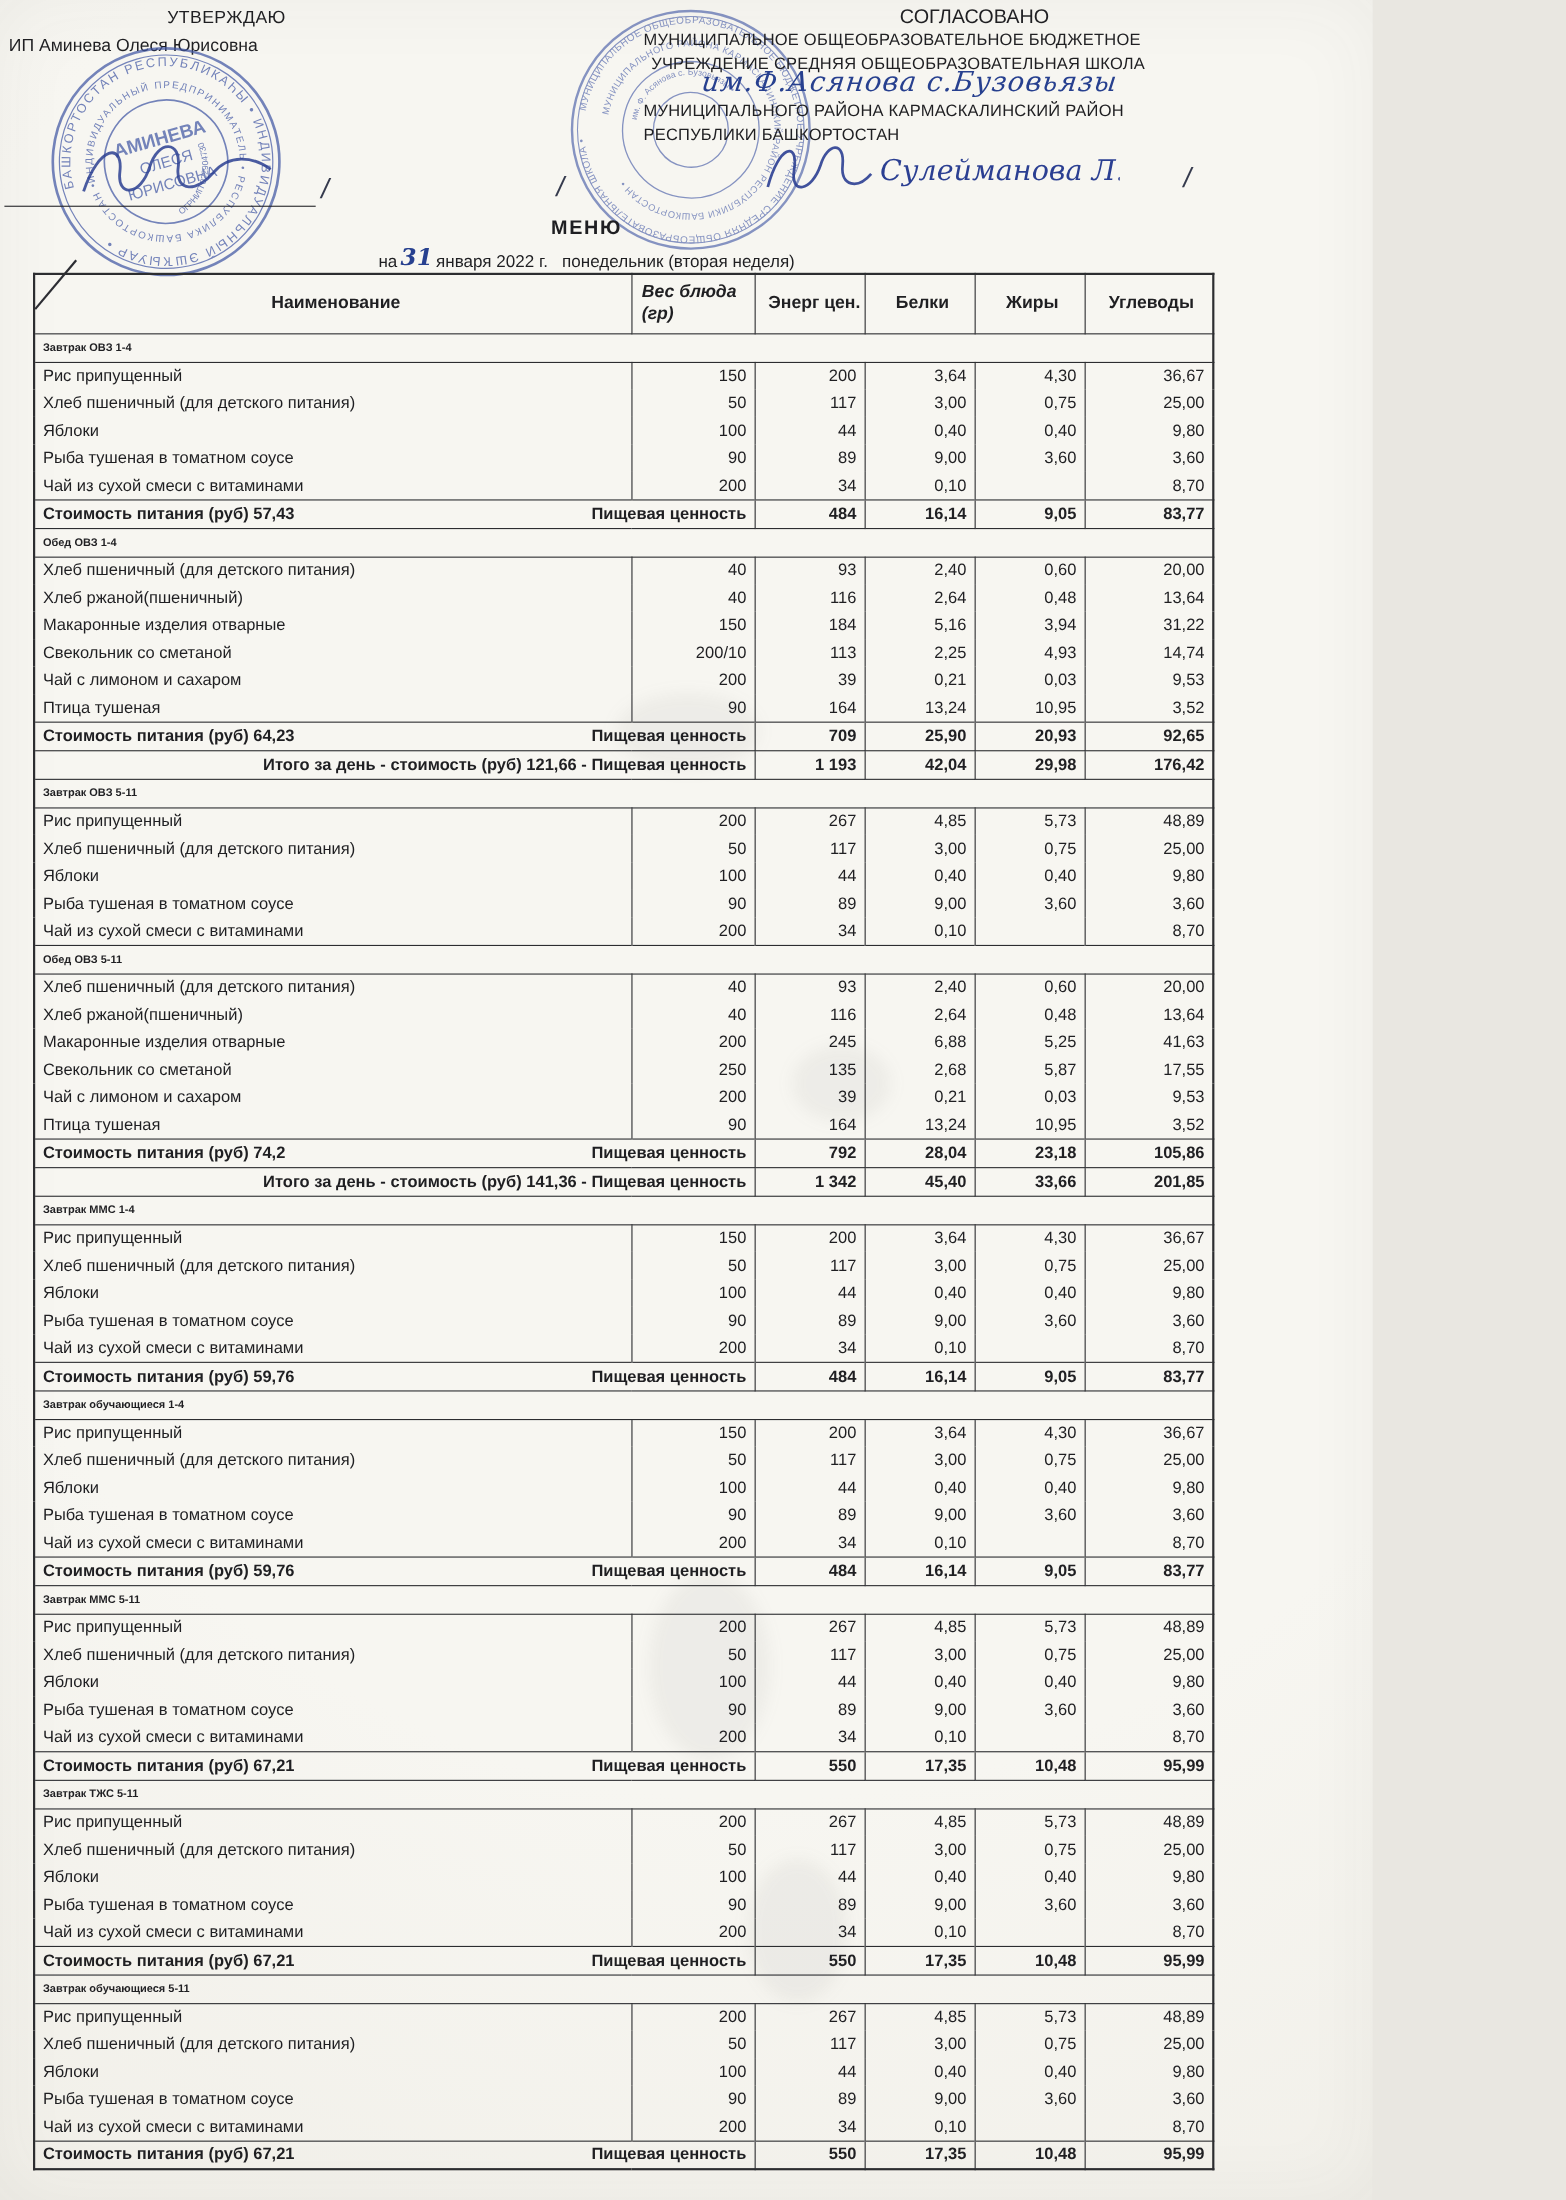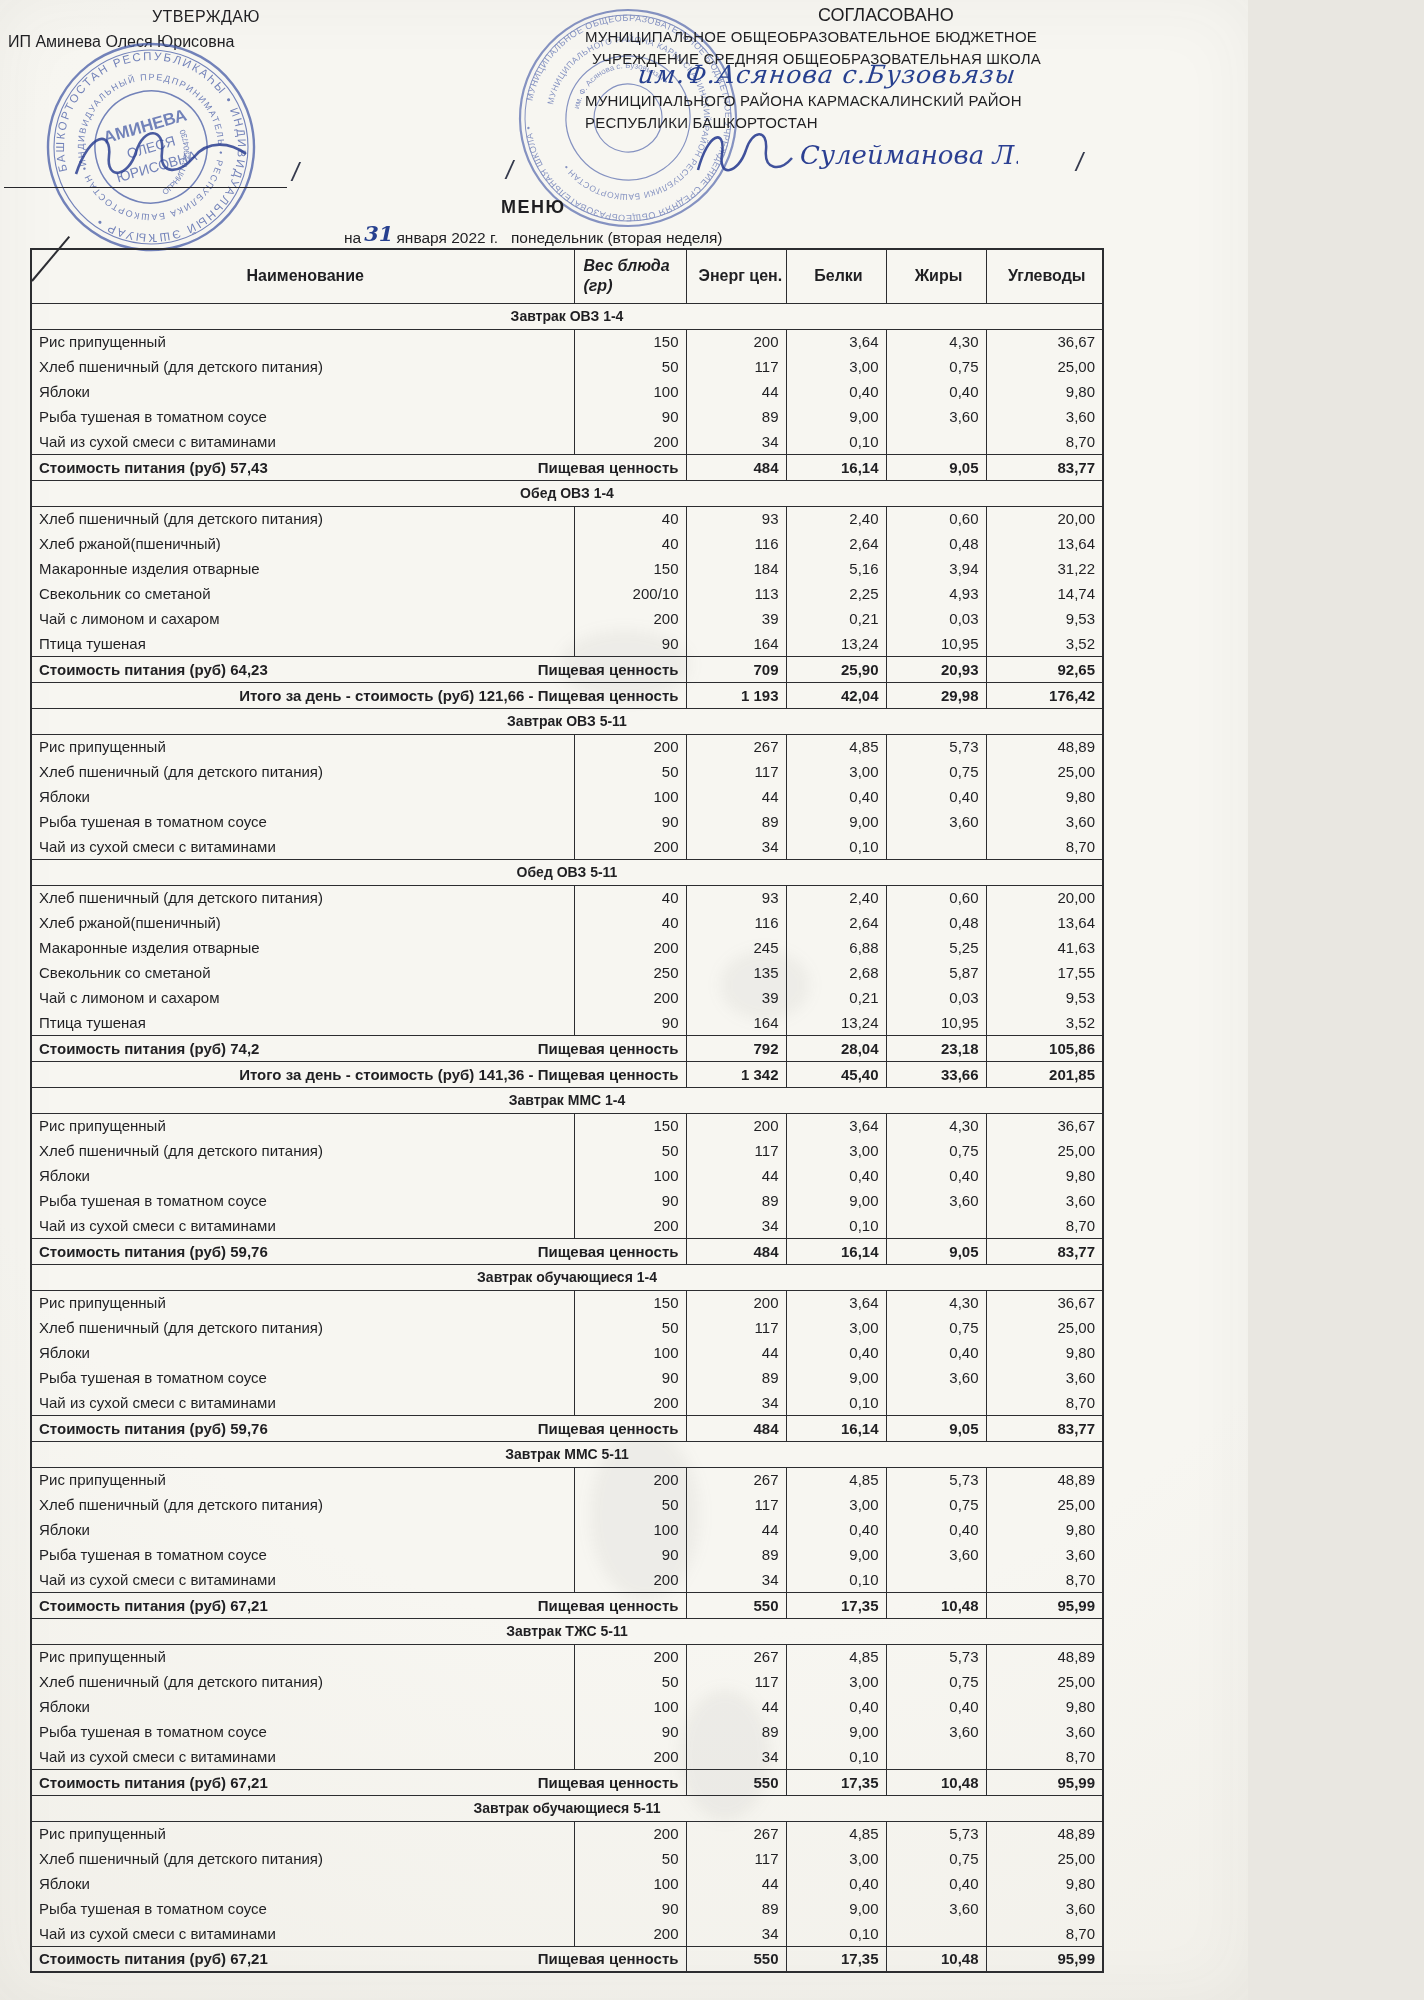--- a/index.html
+++ b/index.html
@@ -61,21 +61,21 @@
     overflow:hidden; white-space:nowrap; vertical-align:middle;
   }
   .menu-table thead th {
     border-top:1.8px solid #2c2d30; border-bottom:1.8px solid #2c2d30;
     height:54px; font-size:16px; font-weight:bold; text-align:center;padding-left:12px;
   }
   .menu-table thead th.weight-col { text-align:left; white-space:normal; line-height:1.25; padding-left:9px;font-style:italic; }
   .name-cell { text-align:left; }
   .num-cell { text-align:right; }
   .section-row td {
-    text-align:center; font-weight:bold; font-size:14px; height:26px;
+    font-weight:bold; font-size:10px; height:26px;
     border-top:1.5px solid #2c2d30; border-bottom:1.5px solid #2c2d30;margin-left:36px;
   }
   .summary-row td, .daytotal-row td {
     font-weight:bold; height:26px;
     border-top:1.6px solid #2c2d30; border-bottom:1.6px solid #2c2d30;
   }
   .summary-cell { overflow:hidden; }
   .summary-cell .cost-label { float:left; }
   .summary-cell .nutrition-label { float:right; }
   .daytotal-cell { text-align:right; }

